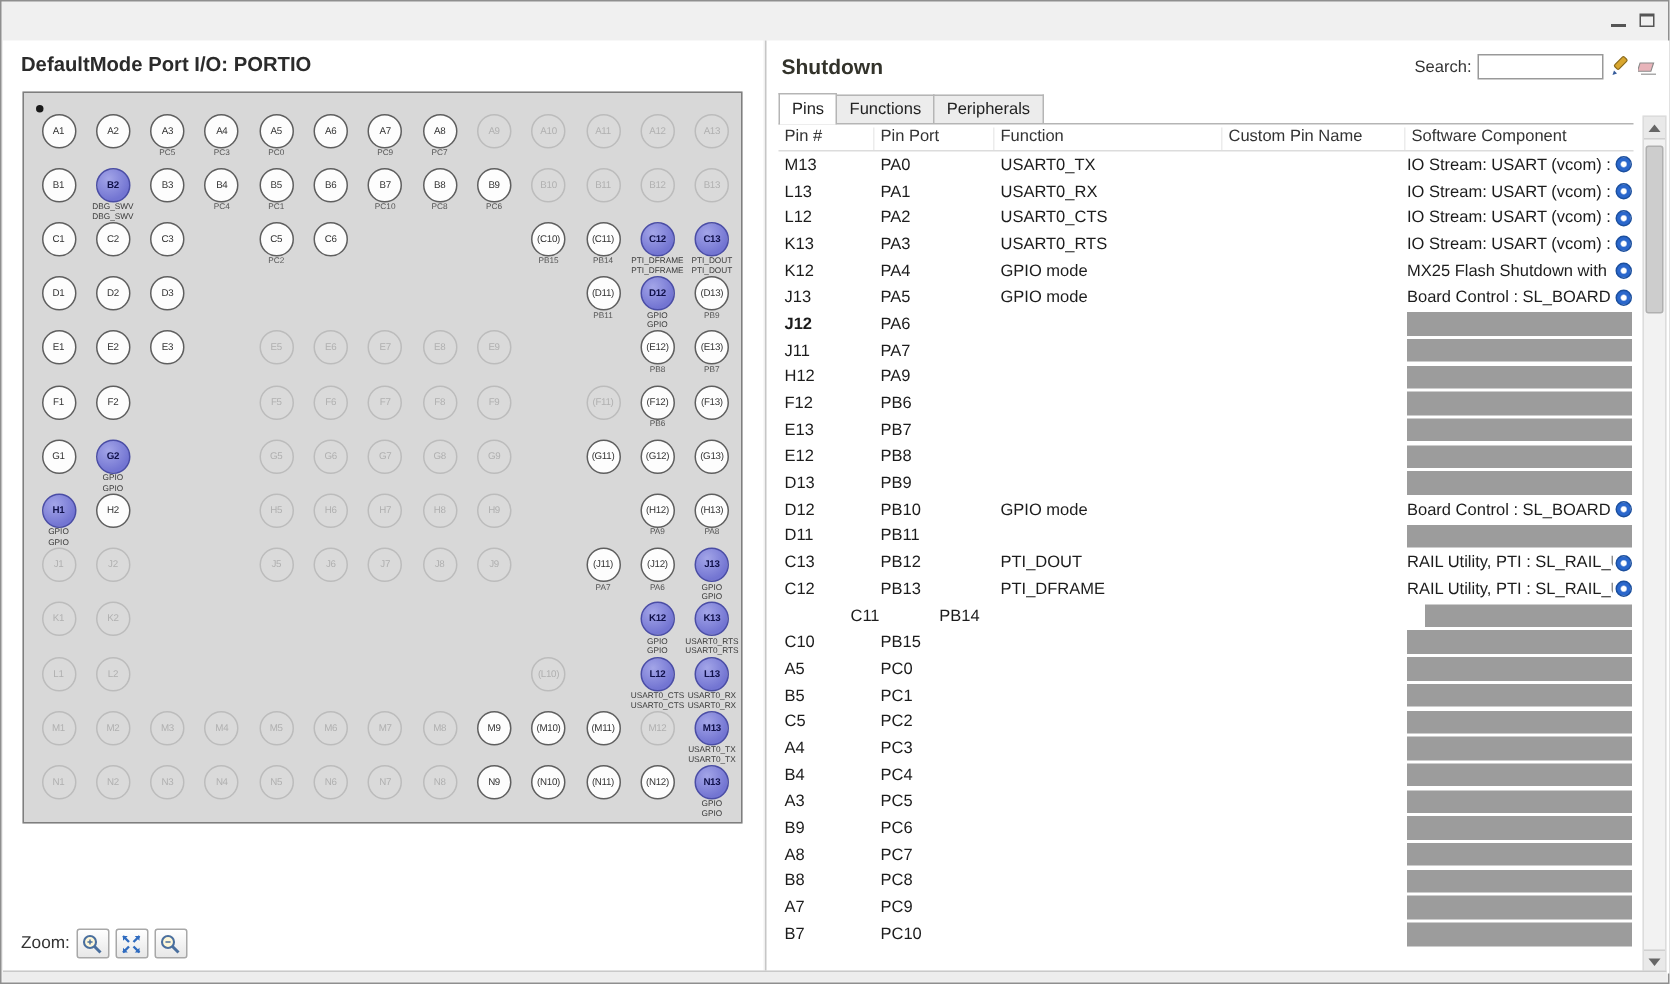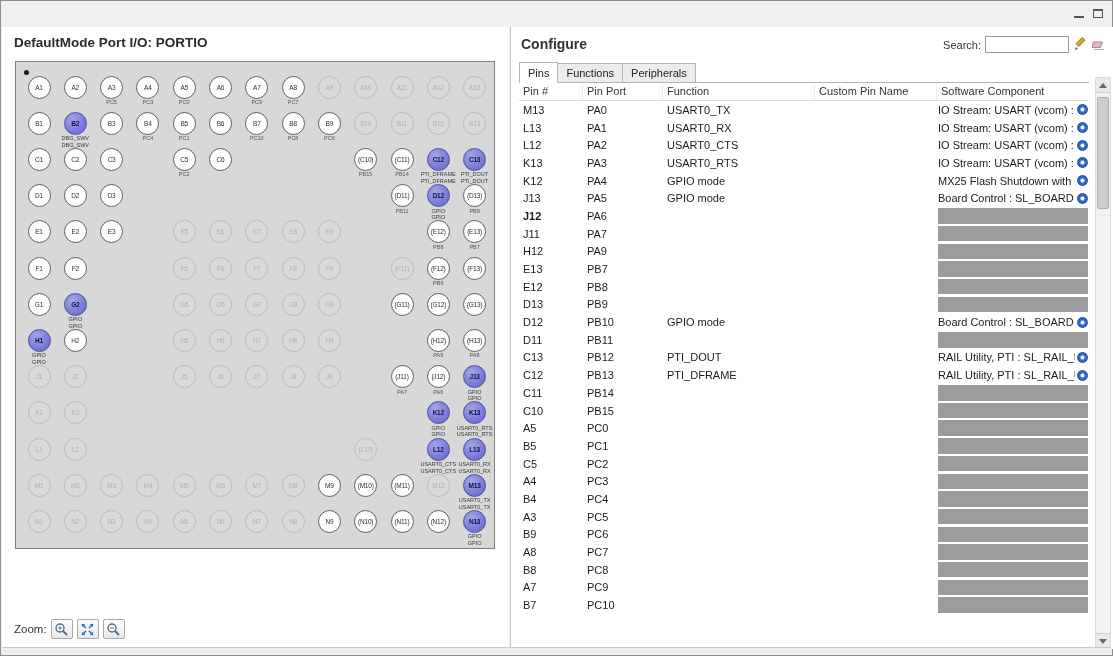--- a/index.html
+++ b/index.html
@@ -272,21 +272,21 @@
         <svg width="15" height="15">
             <circle cx="6" cy="6" r="4" fill="#fdf6d8" stroke="#4a6f9e" stroke-width="1.4"></circle>
             <line x1="4.3" y1="6" x2="7.7" y2="6" stroke="#4a6f9e" stroke-width="1"></line>
             <line x1="9" y1="9" x2="13" y2="13" stroke="#4a6f9e" stroke-width="2"></line>
           </svg>
       </span>
     </div>
   </div>
 
   <div id="right-panel">
-    <div id="cfg-title">Configure</div>
+    <div id="cfg-title">Shutdown</div>
     <div id="search-row">
       <label>Search:</label>
       <input id="search-input" value="" style="">
       <svg width="15" height="15">
           <rect x="5.5" y="0.5" width="4" height="9" rx="1" transform="rotate(45 7.5 5)" fill="#d9a62e" stroke="#8a6a1c" stroke-width="0.8"></rect>
           <path d="M3 10 L5 12 L2 13 Z" fill="#355b9b"></path>
         </svg>
       <svg width="15" height="15">
           <rect x="3" y="5" width="9" height="5.5" transform="skewX(-18)" fill="#e8b4ba" stroke="#8a8a8a" stroke-width="0.8"></rect>
           <line x1="2" y1="12.5" x2="12" y2="12.5" stroke="#aaa" stroke-width="1"></line>
@@ -386,20 +386,29 @@
         <div class="trow">
           <div class="td" style="width: 64px;">H12</div>
           <div class="td" style="width: 80px;">PA9</div>
           <div class="td" style="width: 152px;"></div>
           <div class="td" style="width: 122px;"></div>
           <div class="td comp" style="width: 152px;">
             <div class="comp-gray"></div>
           </div>
         </div>
         <div class="trow">
+          <div class="td" style="width: 64px;">F12</div>
+          <div class="td" style="width: 80px;">PB6</div>
+          <div class="td" style="width: 152px;"></div>
+          <div class="td" style="width: 122px;"></div>
+          <div class="td comp" style="width: 152px;">
+            <div class="comp-gray"></div>
+          </div>
+        </div>
+        <div class="trow">
           <div class="td" style="width: 64px;">E13</div>
           <div class="td" style="width: 80px;">PB7</div>
           <div class="td" style="width: 152px;"></div>
           <div class="td" style="width: 122px;"></div>
           <div class="td comp" style="width: 152px;">
             <div class="comp-gray"></div>
           </div>
         </div>
         <div class="trow">
           <div class="td" style="width: 64px;">E12</div>
@@ -452,21 +461,21 @@
           <div class="td" style="width: 64px;">C12</div>
           <div class="td" style="width: 80px;">PB13</div>
           <div class="td" style="width: 152px;">PTI_DFRAME</div>
           <div class="td" style="width: 122px;"></div>
           <div class="td comp" style="width: 152px;">
             <span class="comp-text">RAIL Utility, PTI : SL_RAIL_U</span>
             <span class="comp-icon"></span>
           </div>
         </div>
         <div class="trow">
-          <div class="td" style="width: 64px;">C11</div>
+          <div class="td" style="width: 64px; margin-left: 44px;">C11</div>
           <div class="td" style="width: 80px;">PB14</div>
           <div class="td" style="width: 152px;"></div>
           <div class="td" style="width: 122px;"></div>
           <div class="td comp" style="width: 152px;">
             <div class="comp-gray"></div>
           </div>
         </div>
         <div class="trow">
           <div class="td" style="width: 64px;">C10</div>
           <div class="td" style="width: 80px;">PB15</div>

